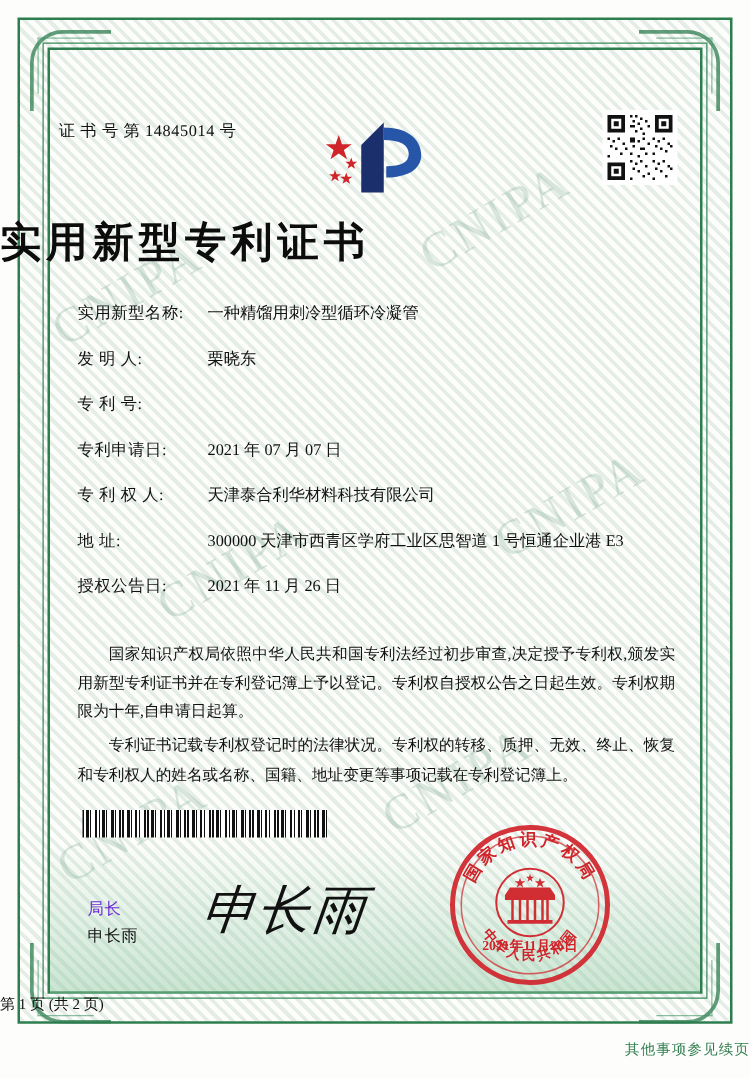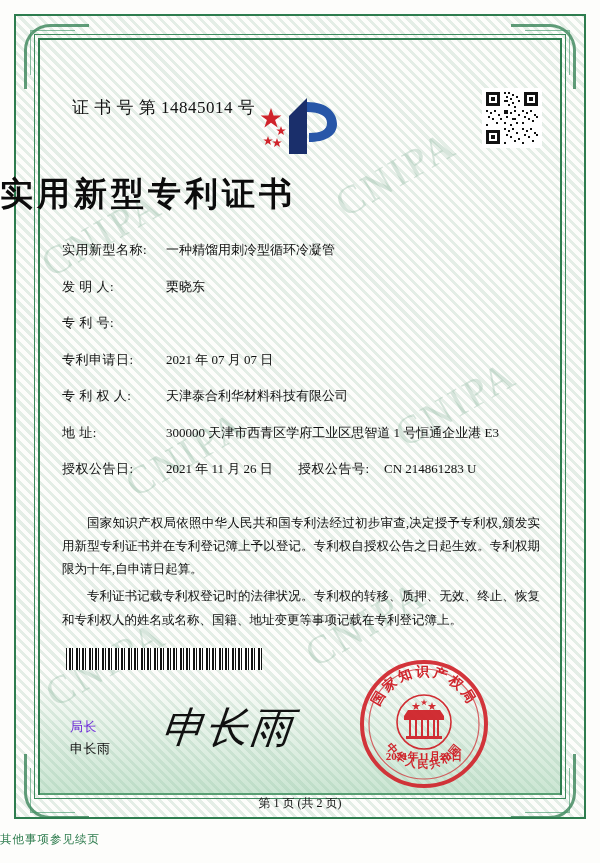--- a/index.html
+++ b/index.html
@@ -91,22 +91,22 @@
   .wm1 { left: 36px;  top: 210px; }
   .wm2 { left: 330px; top: 150px; }
   .wm3 { left: 120px; top: 430px; }
   .wm4 { left: 390px; top: 380px; }
   .wm5 { left: 40px;  top: 640px; }
   .wm6 { left: 300px; top: 600px; }
 
   
   .cert-no {
     position: absolute;
-    left: 72px; top: 96px;
-    font-size: 17px;
+    left: 47px; top: 96px;
+    font-size: 13px;
     color: #111;
     letter-spacing: 0.5px;
   }
 
   
   .qr {
     position: absolute;
     right: 58px; top: 88px;
     width: 56px; height: 56px;
     background: #fff;
@@ -221,29 +221,28 @@
     left: 358px; top: 658px;
     width: 132px; height: 132px;
   }
   .seal svg { display: block; }
 
   
   .page-num {
     position: absolute;
     left: 0; right: 0;
     top: 795px;
-    text-align: center;
     font-size: 12px;
     color: #111;
   }
   .footer-note {
     position: absolute;
     left: 0; right: 0;
     top: 832px;
-    text-align: left;
+    text-align: right;
     font-size: 11.5px;
     color: #2f7d4f;
     letter-spacing: 1px;
   }
 </style>
 </head>
 <body>
 
 <div class="page">
 
@@ -388,24 +387,20 @@
       <div class="value">
         <span>300000 天津市西青区学府工业区思智道 1 号恒通企业港 E3</span>
       </div>
     </div>
 
     <div class="row dual">
       <div class="half1">
         <div class="label">授权公告日:</div>
         <div class="value">2021 年 11 月 26 日</div>
       </div>
-      <div class="half2">
-        <div class="label">授权公告号:</div>
-        <div class="value">CN 214861283 U</div>
-      </div>
     </div>
 
   </div>
 
   <div class="paras">
     <p>国家知识产权局依照中华人民共和国专利法经过初步审查,决定授予专利权,颁发实用新型专利证书并在专利登记簿上予以登记。专利权自授权公告之日起生效。专利权期限为十年,自申请日起算。</p>
     <p>专利证书记载专利权登记时的法律状况。专利权的转移、质押、无效、终止、恢复和专利权人的姓名或名称、国籍、地址变更等事项记载在专利登记簿上。</p>
   </div>
 
   <div class="barcode"></div>

